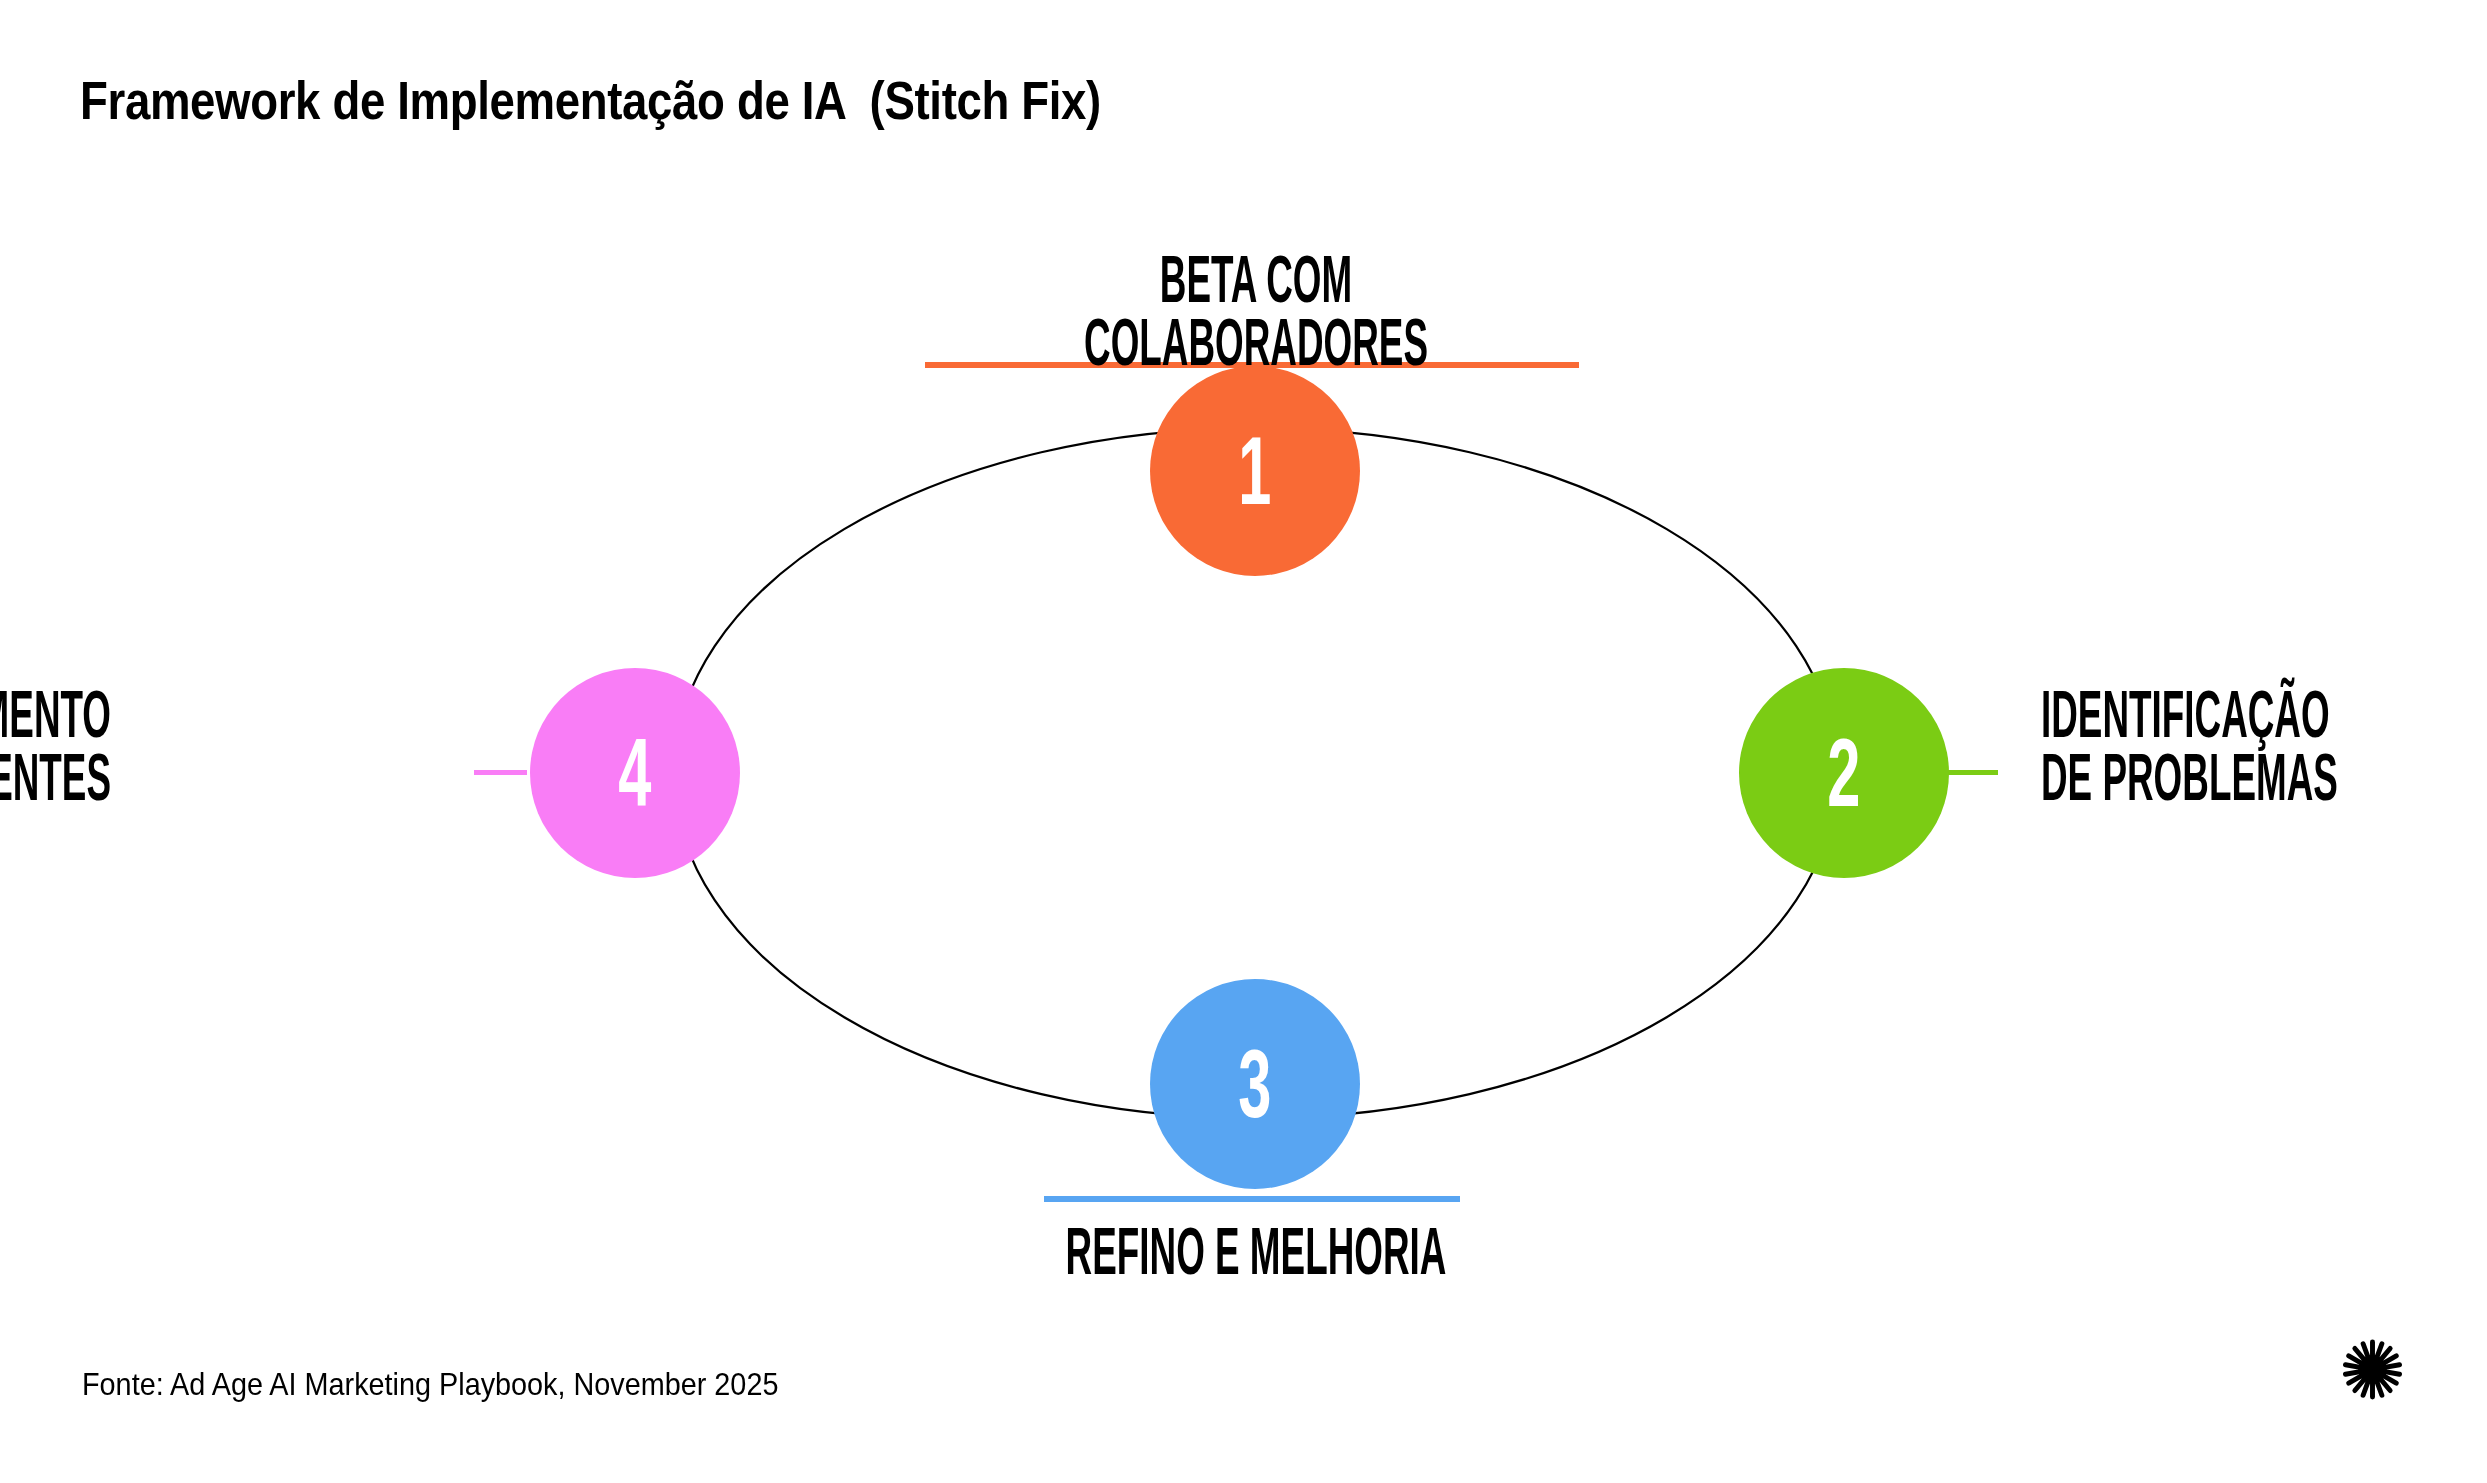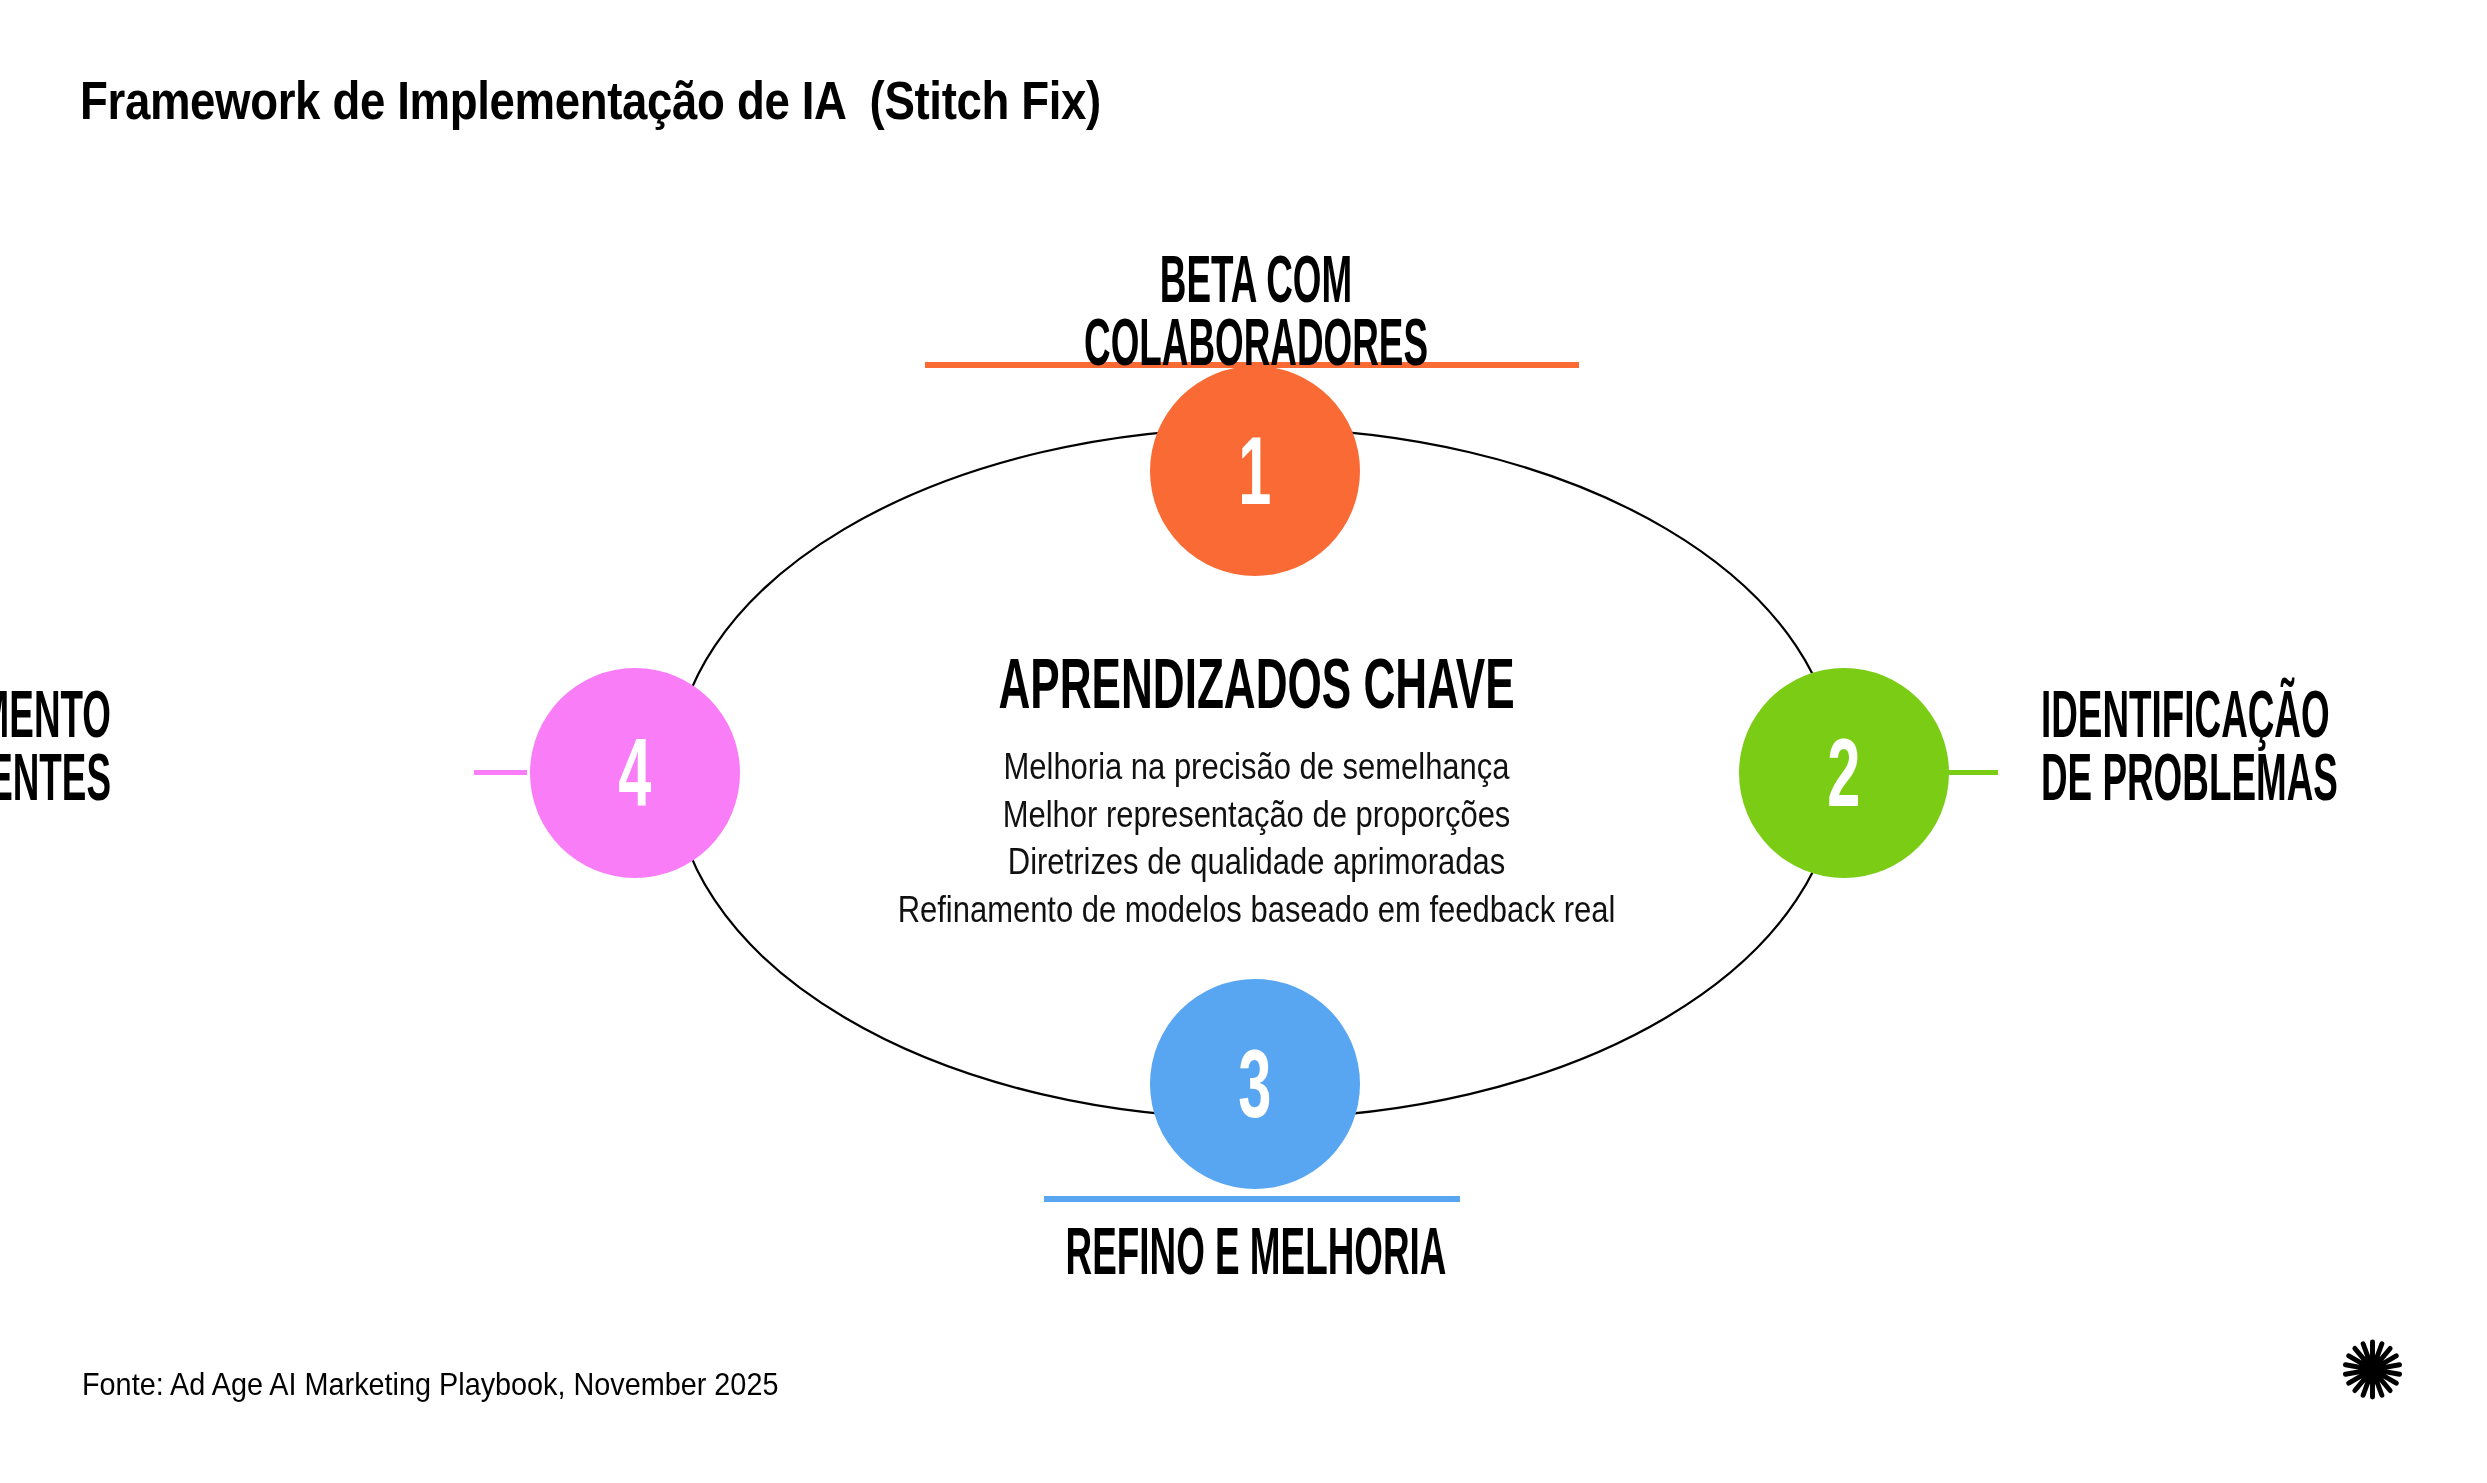--- a/index.html
+++ b/index.html
@@ -251,29 +251,20 @@
     </div>
 
     <div class="node node-3" id="node-3" style="background: rgb(88, 165, 242);">
       <span class="node-number">3</span>
     </div>
 
     <div class="node node-4" id="node-4" style="background: rgb(249, 125, 246);">
       <span class="node-number">4</span>
     </div>
 
-    <div class="center-block">
-      <div class="center-heading">APRENDIZADOS CHAVE</div>
-      <ul class="center-list" id="center-list">
-          <li>Melhoria na precisão de semelhança</li>
-          <li>Melhor representação de proporções</li>
-          <li>Diretrizes de qualidade aprimoradas</li>
-          <li>Refinamento de modelos baseado em feedback real</li>
-        </ul>
-    </div>
 
   </div>
 
   <div class="source-note">Fonte: Ad Age AI Marketing Playbook, November 2025</div>
 
   <svg class="brand-logo" viewBox="0 0 100 100">
     <g id="logo-petals" fill="#000000">
         <rect x="46.2" y="4" width="7.6" height="46" rx="3.8" transform="rotate(0 50 50)" fill="#000000"></rect>
         <rect x="46.2" y="4" width="7.6" height="46" rx="3.8" transform="rotate(20 50 50)" fill="#000000"></rect>
         <rect x="46.2" y="4" width="7.6" height="46" rx="3.8" transform="rotate(40 50 50)" fill="#000000"></rect>

